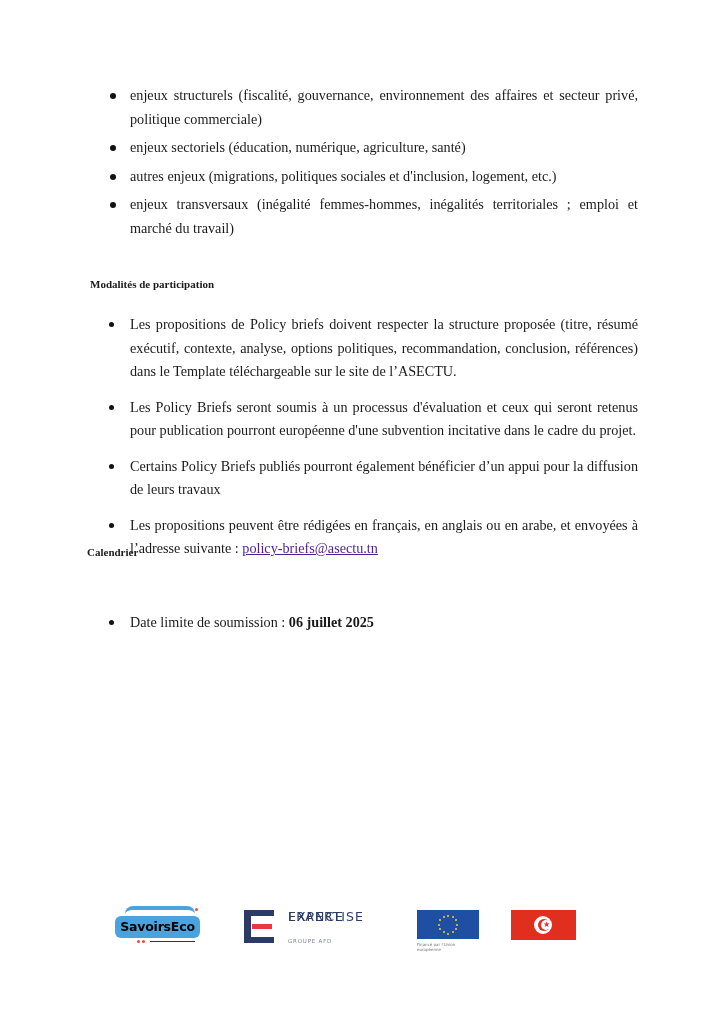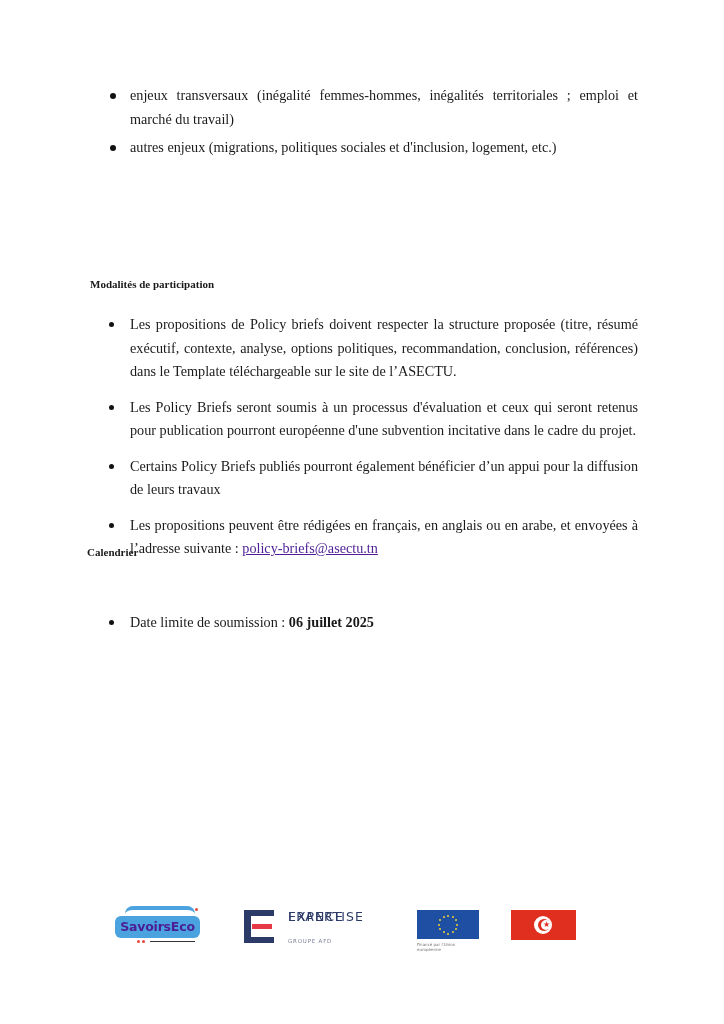--- a/index.html
+++ b/index.html
@@ -26,21 +26,21 @@
     .list3 .li { margin-bottom: 12px; }
     .email { color: #4c1d95; text-decoration: underline; }
     b { font-weight: bold; font-family: Liberation Serif, serif; }
 
     .logos { position: absolute; top: 900px; left: 0; width: 724px; height: 70px; }
     .logo { position: absolute; }
     .savoirs { left: 115px; top: 6px; width: 85px; height: 44px; }
     .savoirs .arabic-top { position: absolute; left: 10px; top: 0; width: 70px; height: 12px;
       border-top: 4px solid #4aa3df; border-radius: 8px 8px 0 0; }
     .savoirs .pill { position: absolute; left: 0; top: 10px; width: 85px; height: 22px;
-      background: #4aa3df; border-radius: 6px; color: #4c1d95; font-family: "DejaVu Sans", sans-serif;
+      background: #4aa3df; border-radius: 6px; color: #000000; font-family: "DejaVu Sans", sans-serif;
       font-weight: bold; font-size: 12.5px; line-height: 22px; text-align: center; letter-spacing: -0.2px; }
     .savoirs .sub { position: absolute; left: 35px; top: 35px; width: 45px; height: 1px; background: #333; }
     .savoirs .dot { position: absolute; width: 3px; height: 3px; border-radius: 50%; background: #e8483b; }
     .ef { left: 244px; top: 10px; width: 150px; height: 36px; }
     .ef .mark { position: absolute; left: 0; top: 0; width: 30px; height: 33px; }
     .ef .mark .v { position: absolute; left: 0; top: 0; width: 7px; height: 33px; background: #2b3a67; }
     .ef .mark .h1 { position: absolute; left: 0; top: 0; width: 30px; height: 6px; background: #2b3a67; }
     .ef .mark .h2 { position: absolute; left: 8px; top: 14px; width: 20px; height: 5px; background: #e63946; }
     .ef .mark .h3 { position: absolute; left: 0; top: 27px; width: 30px; height: 6px; background: #2b3a67; }
     .ef .t1, .ef .t2 { position: absolute; left: 44px; font-family: "DejaVu Sans", sans-serif;
@@ -59,22 +59,24 @@
     .tn .crescent { position: absolute; left: 27px; top: 9px; width: 12px; height: 12px; border-radius: 50%; background: #e02e1f; }
     .tn .inner { position: absolute; left: 30px; top: 10px; width: 10px; height: 10px; border-radius: 50%; background: #fff; }
     .tn .star { position: absolute; left: 32px; top: 11px; color: #e02e1f; font-size: 8px; line-height: 8px; font-family: "DejaVu Sans", sans-serif; }
   </style>
 </head>
 <body>
 
 <div class="page">
 
   <ul class="list list1">
+    <li class="li"><span class="bullet"></span><span>enjeux structurels (fiscalité, gouvernance, environnement des affaires et secteur privé, politique commerciale)</span></li>
+    <li class="li"><span class="bullet"></span><span>enjeux sectoriels (éducation, numérique, agriculture, santé)</span></li>
+    <li class="li"><span class="bullet"></span><span>autres enjeux (migrations, politiques sociales et d'inclusion, logement, etc.)</span></li>
     <li class="li"><span class="bullet"></span><span>enjeux transversaux (inégalité femmes-hommes, inégalités territoriales ; emploi et marché du travail)</span></li>
-    <li class="li"><span class="bullet"></span><span>autres enjeux (migrations, politiques sociales et d'inclusion, logement, etc.)</span></li>
   </ul>
 
   <div class="heading" style="left:90px; top:278px;">Modalités de participation</div>
 
   <ul class="list list2">
     <li class="li"><span class="bullet"></span><span>Les propositions de Policy briefs doivent respecter la structure proposée (titre, résumé exécutif, contexte, analyse, options politiques, recommandation, conclusion, références) dans le Template téléchargeable sur le site de l’ASECTU.</span></li>
     <li class="li"><span class="bullet"></span><span>Les Policy Briefs seront soumis à un processus d'évaluation et ceux qui seront retenus pour publication pourront européenne d'une subvention incitative dans le cadre du projet.</span></li>
     <li class="li"><span class="bullet"></span><span>Certains Policy Briefs publiés pourront également bénéficier d’un appui pour la diffusion de leurs travaux</span></li>
     <li class="li"><span class="bullet"></span><span>Les propositions peuvent être rédigées en français, en anglais ou en arabe, et envoyées à l’adresse suivante : </span><a class="email" href="mailto:policy-briefs@asectu.tn">policy-briefs@asectu.tn</a></li>
   </ul>

